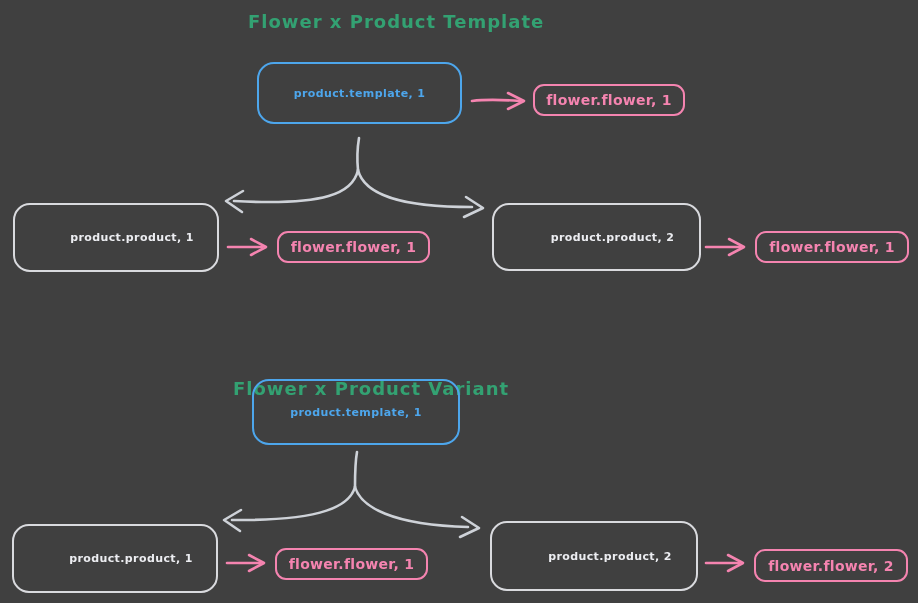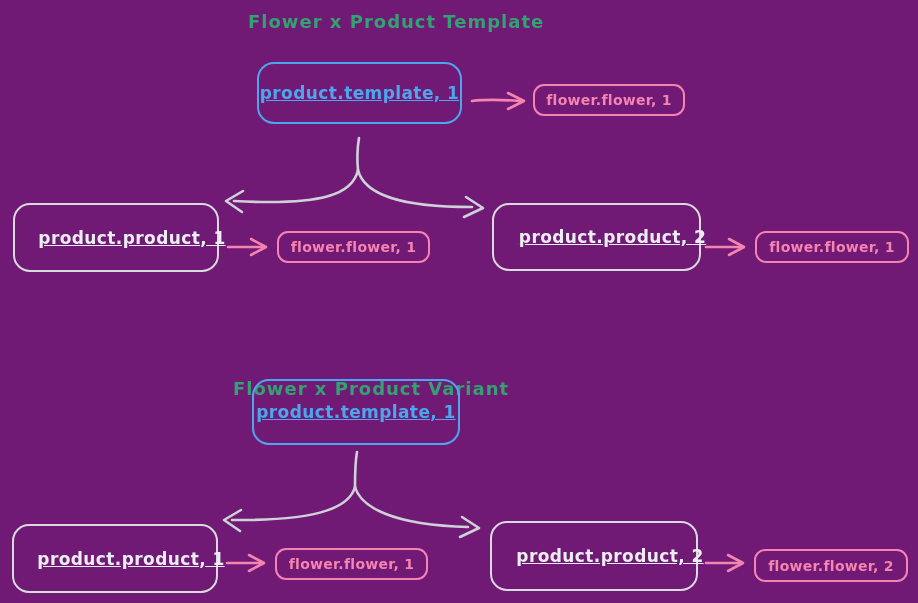--- a/index.html
+++ b/index.html
@@ -4,21 +4,21 @@
 <style>
   html, body {
     margin: 0;
     padding: 0;
     background: #0b0b0b;
   }
   .canvas {
     position: relative;
     width: 918px;
     height: 603px;
-    background: #701a75;
+    background: #404040;
     overflow: hidden;
     font-family: "DejaVu Sans", sans-serif;
   }
   .arrows-layer {
     position: absolute;
     inset: 0;
     pointer-events: none;
   }
   .arrows-layer path {
     fill: none;
@@ -41,25 +41,24 @@
     position: absolute;
     display: flex;
     align-items: center;
     justify-content: center;
     box-sizing: border-box;
     border-style: solid;
     white-space: nowrap;
     font-weight: 600;
   }
   .node.big {
-    font-size: 17px;
+    font-size: 11px;
     border-width: 2.5px;
     border-radius: 17px;
     letter-spacing: 0.4px;
-    text-decoration: underline;
   }
   .node.small {
     font-size: 14px;
     border-width: 2px;
     border-radius: 11px;
     letter-spacing: 0.3px;
   }
   .blue  { border-color: #4da6ec; color: #4da6ec; }
   .pink  { border-color: #f584b0; color: #f584b0; }
   .white { border-color: #d9dade; color: #ecedf1; padding-left: 32px; }

